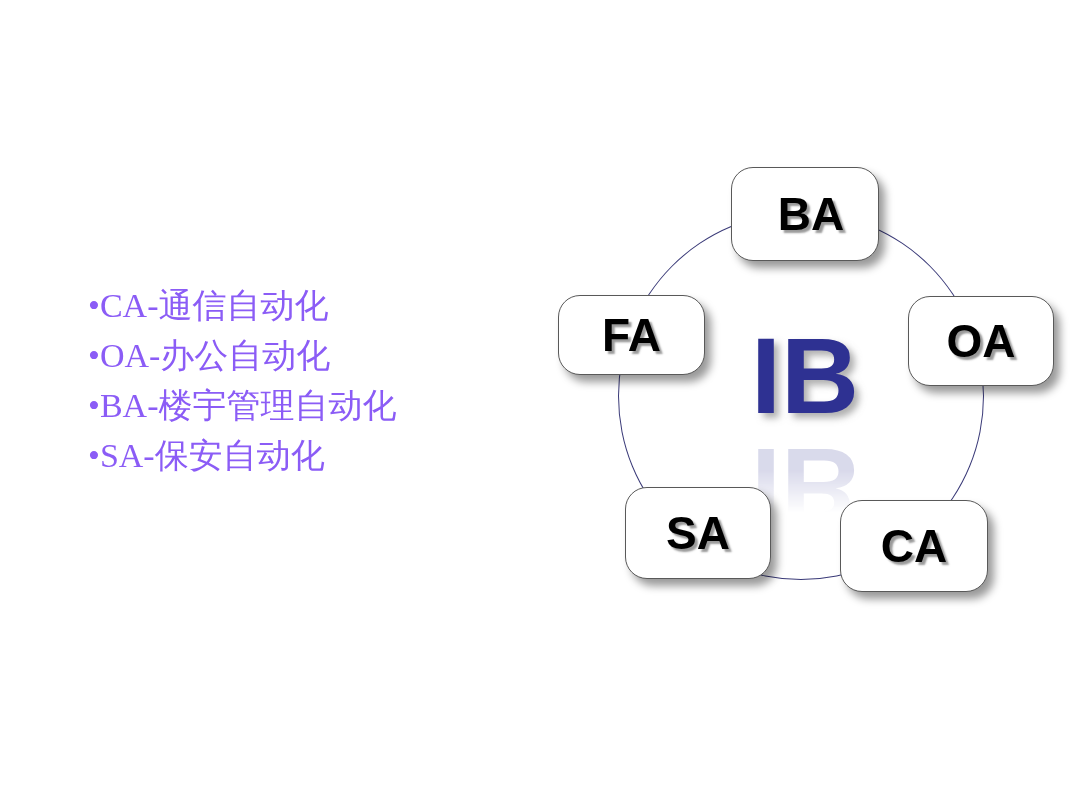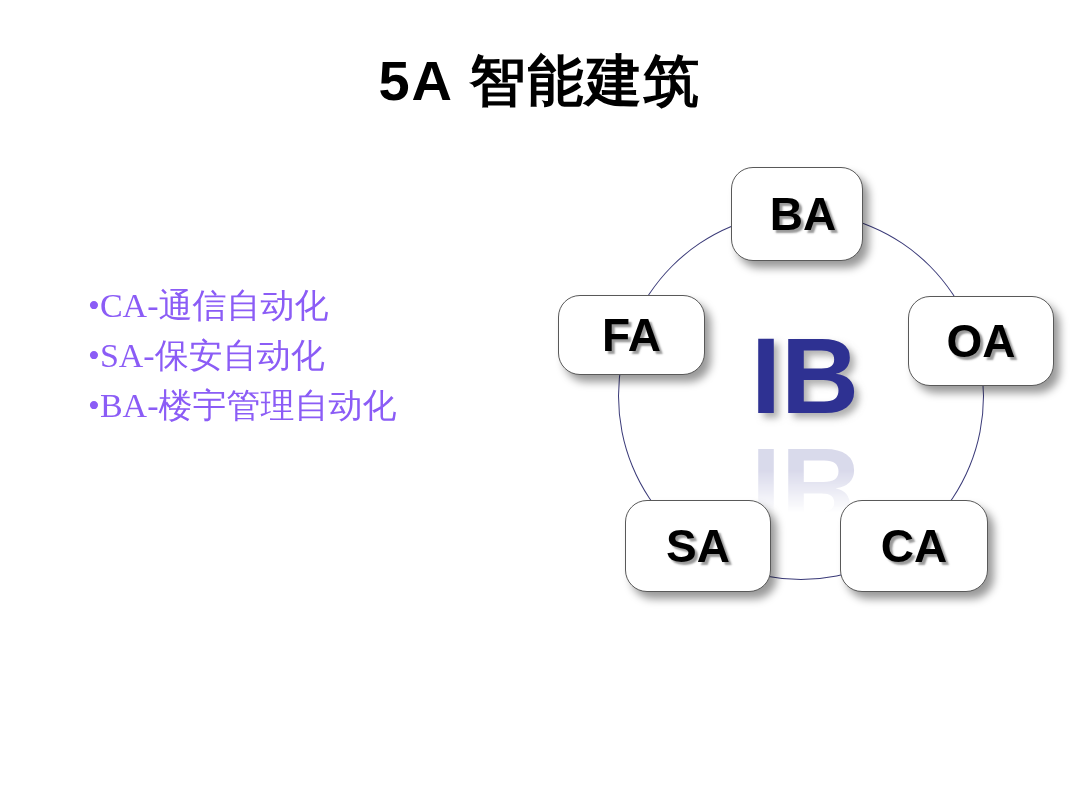--- a/index.html
+++ b/index.html
@@ -53,24 +53,24 @@
     display:flex;
     align-items:center;
     justify-content:center;
   }
   .node-label {
     font-size:46px;
     font-weight:bold;
     color:#000000;
     text-shadow:3px 3px 2px rgba(120,120,120,0.75);
   }
-  .node-ba { left:731px; top:167px; width:132px; height:94px;padding-left:12px; }
+  .node-ba { left:731px; top:167px; width:148px; height:94px;padding-left:12px; }
   .node-fa { left:558px; top:295px; width:147px; height:80px; }
   .node-oa { left:908px; top:296px; width:146px; height:90px; }
-  .node-sa { left:625px; top:500px; width:146px; height:92px; }
+  .node-sa { left:625px; top:487px; width:146px; height:92px; }
   .node-ca { left:840px; top:500px; width:148px; height:92px; }
   .ib-main {
     position:absolute;
     left:738px;
     top:322px;
     width:134px;
     text-align:center;
     font-size:108px;
     line-height:108px;
     font-weight:bold;
@@ -91,26 +91,26 @@
     opacity:0.20;
     -webkit-mask-image:linear-gradient(to top, rgba(0,0,0,0.9) 35%, transparent 75%);
     mask-image:linear-gradient(to top, rgba(0,0,0,0.9) 35%, transparent 75%);
   }
 </style>
 </head>
 <body>
 
 <div class="slide">
 
-  <div class="title">5A 智能建筑</div>
 
   <ul class="bullets">
     <li>•CA-通信自动化</li>
+    <li>•OA-办公自动化</li>
+    <li>•BA-楼宇管理自动化</li>
     <li>•SA-保安自动化</li>
-    <li>•BA-楼宇管理自动化</li>
   </ul>
 
   <div>
 
     <div class="circle"></div>
 
     <div class="ib-main">IB</div>
 
     <div class="ib-reflection">IB</div>
 

